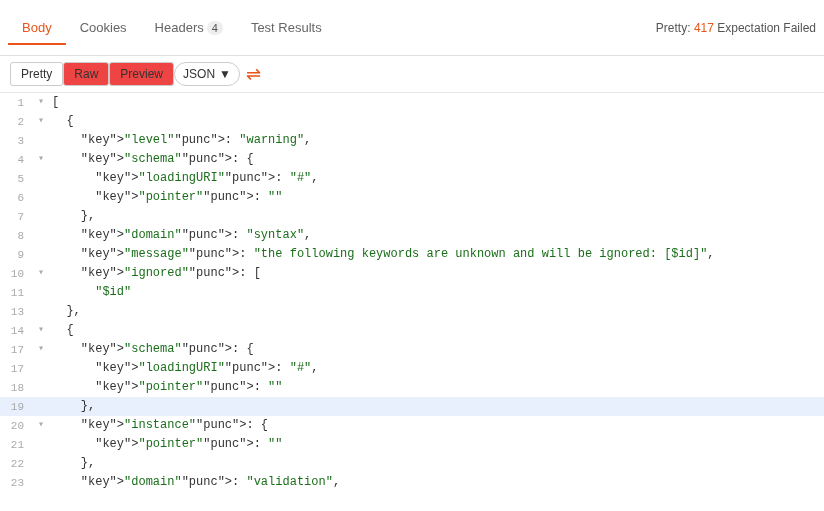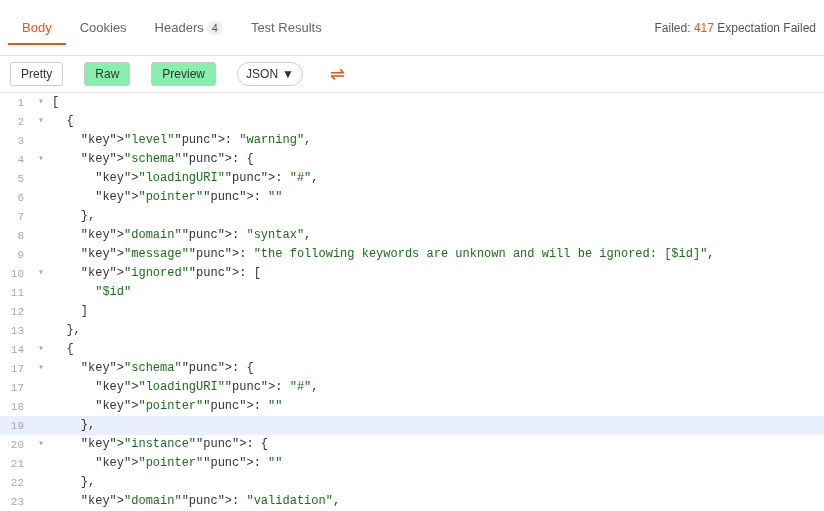--- a/index.html
+++ b/index.html
@@ -49,29 +49,29 @@
       color: #e8541a;
       font-weight: 500;
     }
 
     
     .format-bar {
       display: flex;
       align-items: center;
       padding: 6px 10px;
       border-bottom: 1px solid #e8e8e8;
-      gap: 21px;
+      gap: 0;
     }
     .format-btn {
       padding: 4px 10px;
       border: 1px solid #ccc;
       border-radius: 3px;
       cursor: pointer;
       font-size: 12px;
-      background: #86efac;
+      background: #ef4444;
       color: #333;
     }
     .format-btn.active {
       background: #fff;
       border-color: #ccc;
       font-weight: 500;
       color: #333;
     }
     .format-dropdown {
       display: flex;
@@ -138,21 +138,21 @@
 <body>
 
 <div class="tab-bar">
   <div class="tab active">Body</div>
   <div class="tab">Cookies</div>
   <div class="tab">
     <span>Headers</span><span class="badge">4</span>
   </div>
   <div class="tab">Test Results</div>
   <div class="status-area">
-    <span>Failed:</span>
+    <span>Pretty:</span>
     <span class="status-code">417</span>
     <span>Expectation Failed</span>
   </div>
 </div>
 
 <div class="format-bar">
   <button class="format-btn active">Pretty</button>
   <button class="format-btn">Raw</button>
   <button class="format-btn">Preview</button>
   <div class="format-dropdown">
@@ -212,25 +212,20 @@
       <span class="line-num">10</span>
       <span class="fold-btn">▾</span>
       <span class="code-content">    <span class="&lt;span">"key"</span>&gt;<span class="str">"ignored"</span><span class="&lt;span">"punc"</span>&gt;: [</span>
     </div>
     <div class="code-line">
       <span class="line-num">11</span>
       <span class="fold-btn"> </span>
       <span class="code-content">      <span class="str">"$id"</span></span>
     </div>
     <div class="code-line">
-      <span class="line-num">12</span>
-      <span class="fold-btn"> </span>
-      <span class="code-content">    ]</span>
-    </div>
-    <div class="code-line">
       <span class="line-num">13</span>
       <span class="fold-btn"> </span>
       <span class="code-content">  },</span>
     </div>
     <div class="code-line">
       <span class="line-num">14</span>
       <span class="fold-btn">▾</span>
       <span class="code-content">  {</span>
     </div>
     <div class="code-line">

